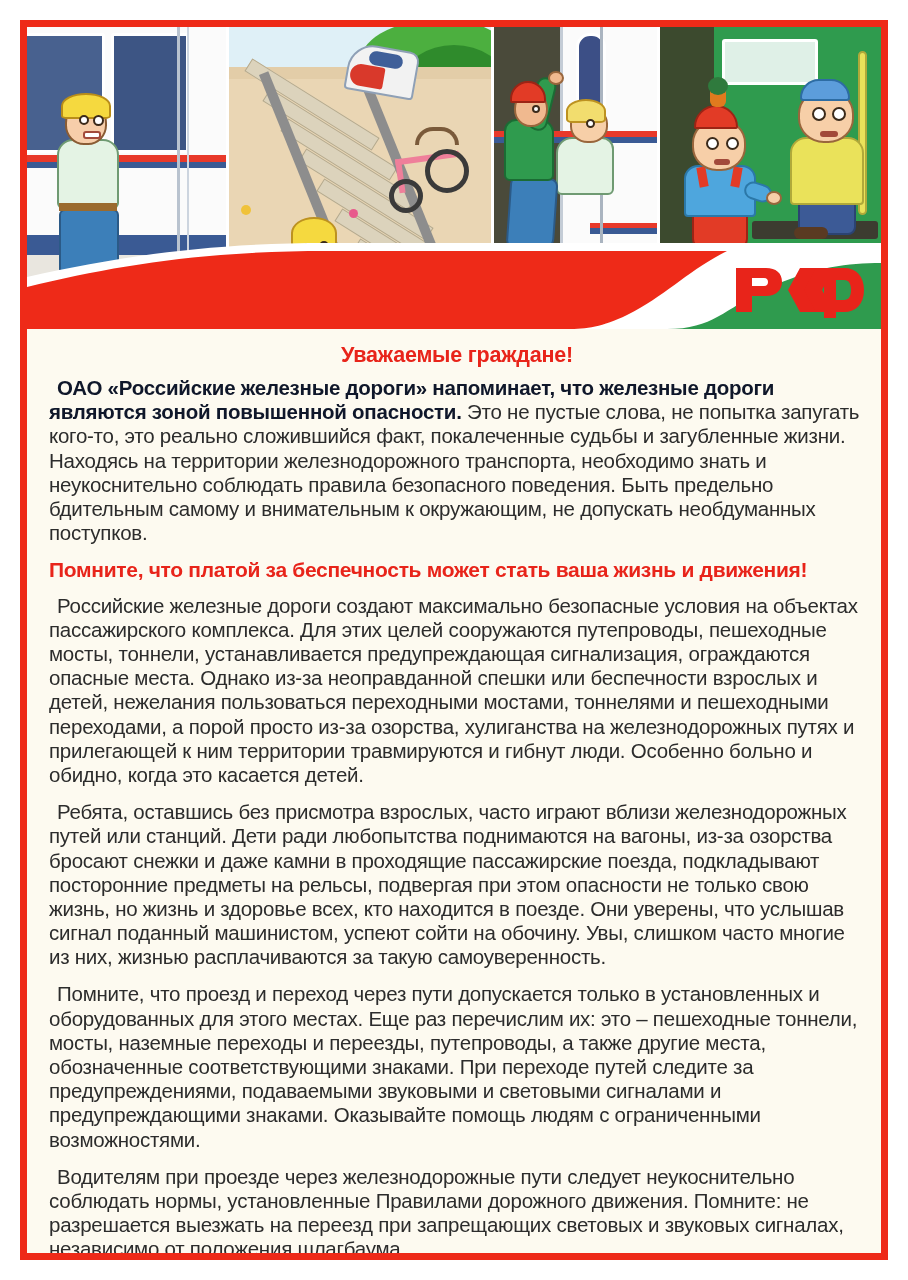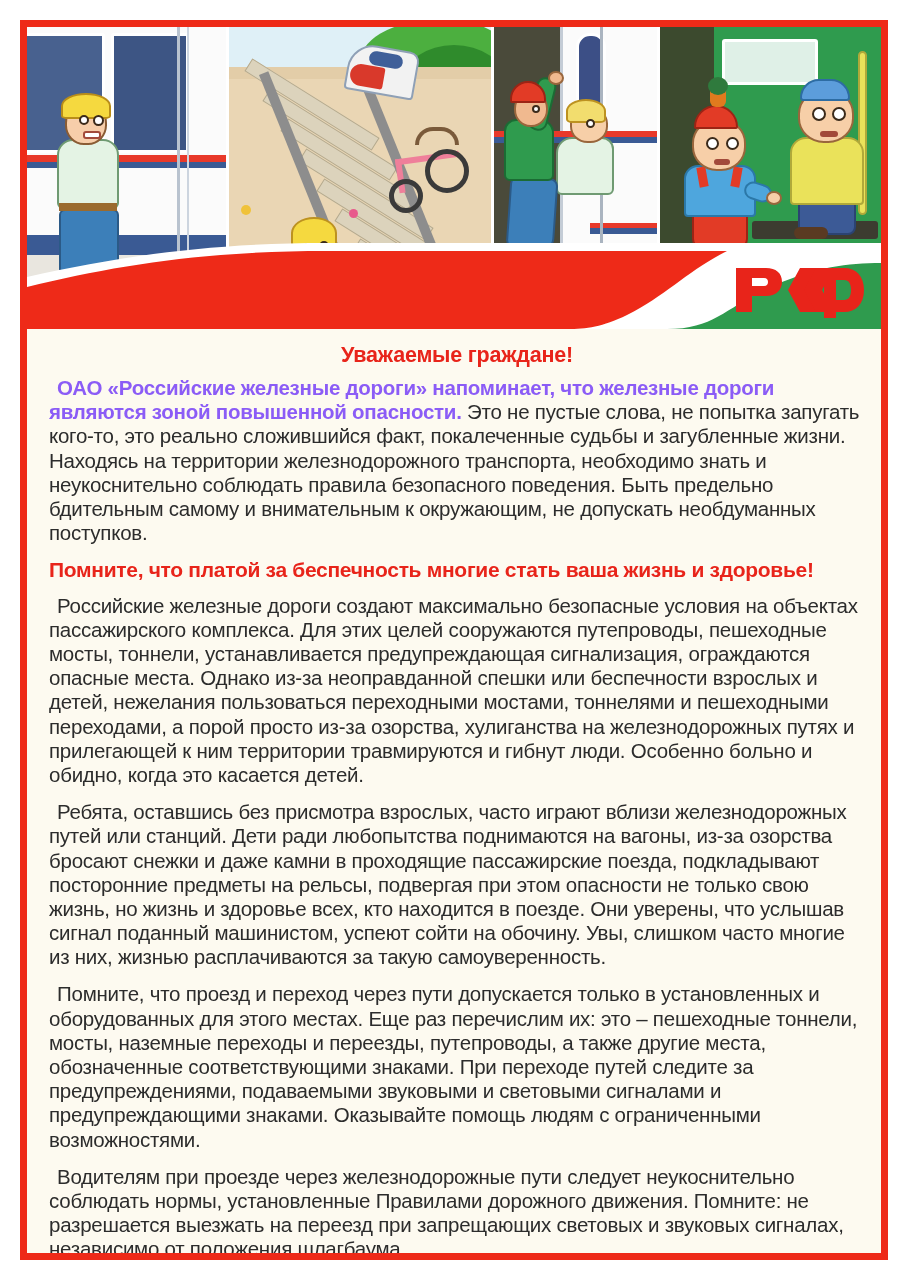--- a/index.html
+++ b/index.html
@@ -277,21 +277,21 @@
   p.body {
     font-size: 20.5px;
     line-height: 1.18;
     color: #2c2c2c;
     margin-bottom: 13px;
     text-align: left;
     letter-spacing: -0.25px;
   }
   p.body.indent { text-indent: 8px; }
   .red-inline {
-    color: #8b5cf6;
+    color: #0f172a;
     font-weight: bold;
   }
   .red-block {
     color: #e8241a;
     font-weight: bold;
     font-size: 21px;
     line-height: 1.16;
     margin-bottom: 11px;
     letter-spacing: -0.3px;
   }
@@ -442,21 +442,21 @@
     </div>
 
     <div class="content">
 
       <div class="heading-center">Уважаемые граждане!</div>
 
       <p class="body indent">
         <span class="red-inline">ОАО «Российские железные дороги» напоминает, что железные дороги являются зоной повышенной опасности.</span><span> Это не пустые слова, не попытка запугать кого-то, это реально сложившийся факт, покалеченные судьбы и загубленные жизни. Находясь на территории железнодорожного транспорта, необходимо знать и неукоснительно соблюдать правила безопасного поведения. Быть предельно бдительным самому и внимательным к окружающим, не допускать необдуманных поступков.</span>
       </p>
 
-      <div class="red-block">Помните, что платой за беспечность многие стать ваша жизнь и здоровье!</div>
+      <div class="red-block">Помните, что платой за беспечность может стать ваша жизнь и движения!</div>
 
       <p class="body indent">Российские железные дороги создают максимально безопасные условия на объектах пассажирского комплекса. Для этих целей сооружаются путепроводы, пешеходные мосты, тоннели, устанавливается предупреждающая сигнализация, ограждаются опасные места. Однако из-за неоправданной спешки или беспечности взрослых и детей, нежелания пользоваться переходными мостами, тоннелями и пешеходными переходами, а порой просто из-за озорства, хулиганства на железнодорожных путях и прилегающей к ним территории травмируются и гибнут люди. Особенно больно и обидно, когда это касается детей.</p>
 
       <p class="body indent">Ребята, оставшись без присмотра взрослых, часто играют вблизи железнодорожных путей или станций. Дети ради любопытства поднимаются на вагоны, из-за озорства бросают снежки и даже камни в проходящие пассажирские поезда, подкладывают посторонние предметы на рельсы, подвергая при этом опасности не только свою жизнь, но жизнь и здоровье всех, кто находится в поезде. Они уверены, что услышав сигнал поданный машинистом, успеют сойти на обочину. Увы, слишком часто многие из них, жизнью расплачиваются за такую самоуверенность.</p>
 
       <p class="body indent">Помните, что проезд и переход через пути допускается только в установленных и оборудованных для этого местах. Еще раз перечислим их: это – пешеходные тоннели, мосты, наземные переходы и переезды, путепроводы, а также другие места, обозначенные соответствующими знаками. При переходе путей следите за предупреждениями, подаваемыми звуковыми и световыми сигналами и предупреждающими знаками. Оказывайте помощь людям с ограниченными возможностями.</p>
 
       <p class="body indent">Водителям при проезде через железнодорожные пути следует неукоснительно соблюдать нормы, установленные Правилами дорожного движения. Помните: не разрешается выезжать на переезд при запрещающих световых и звуковых сигналах, независимо от положения шлагбаума.</p>
     </div>
 

